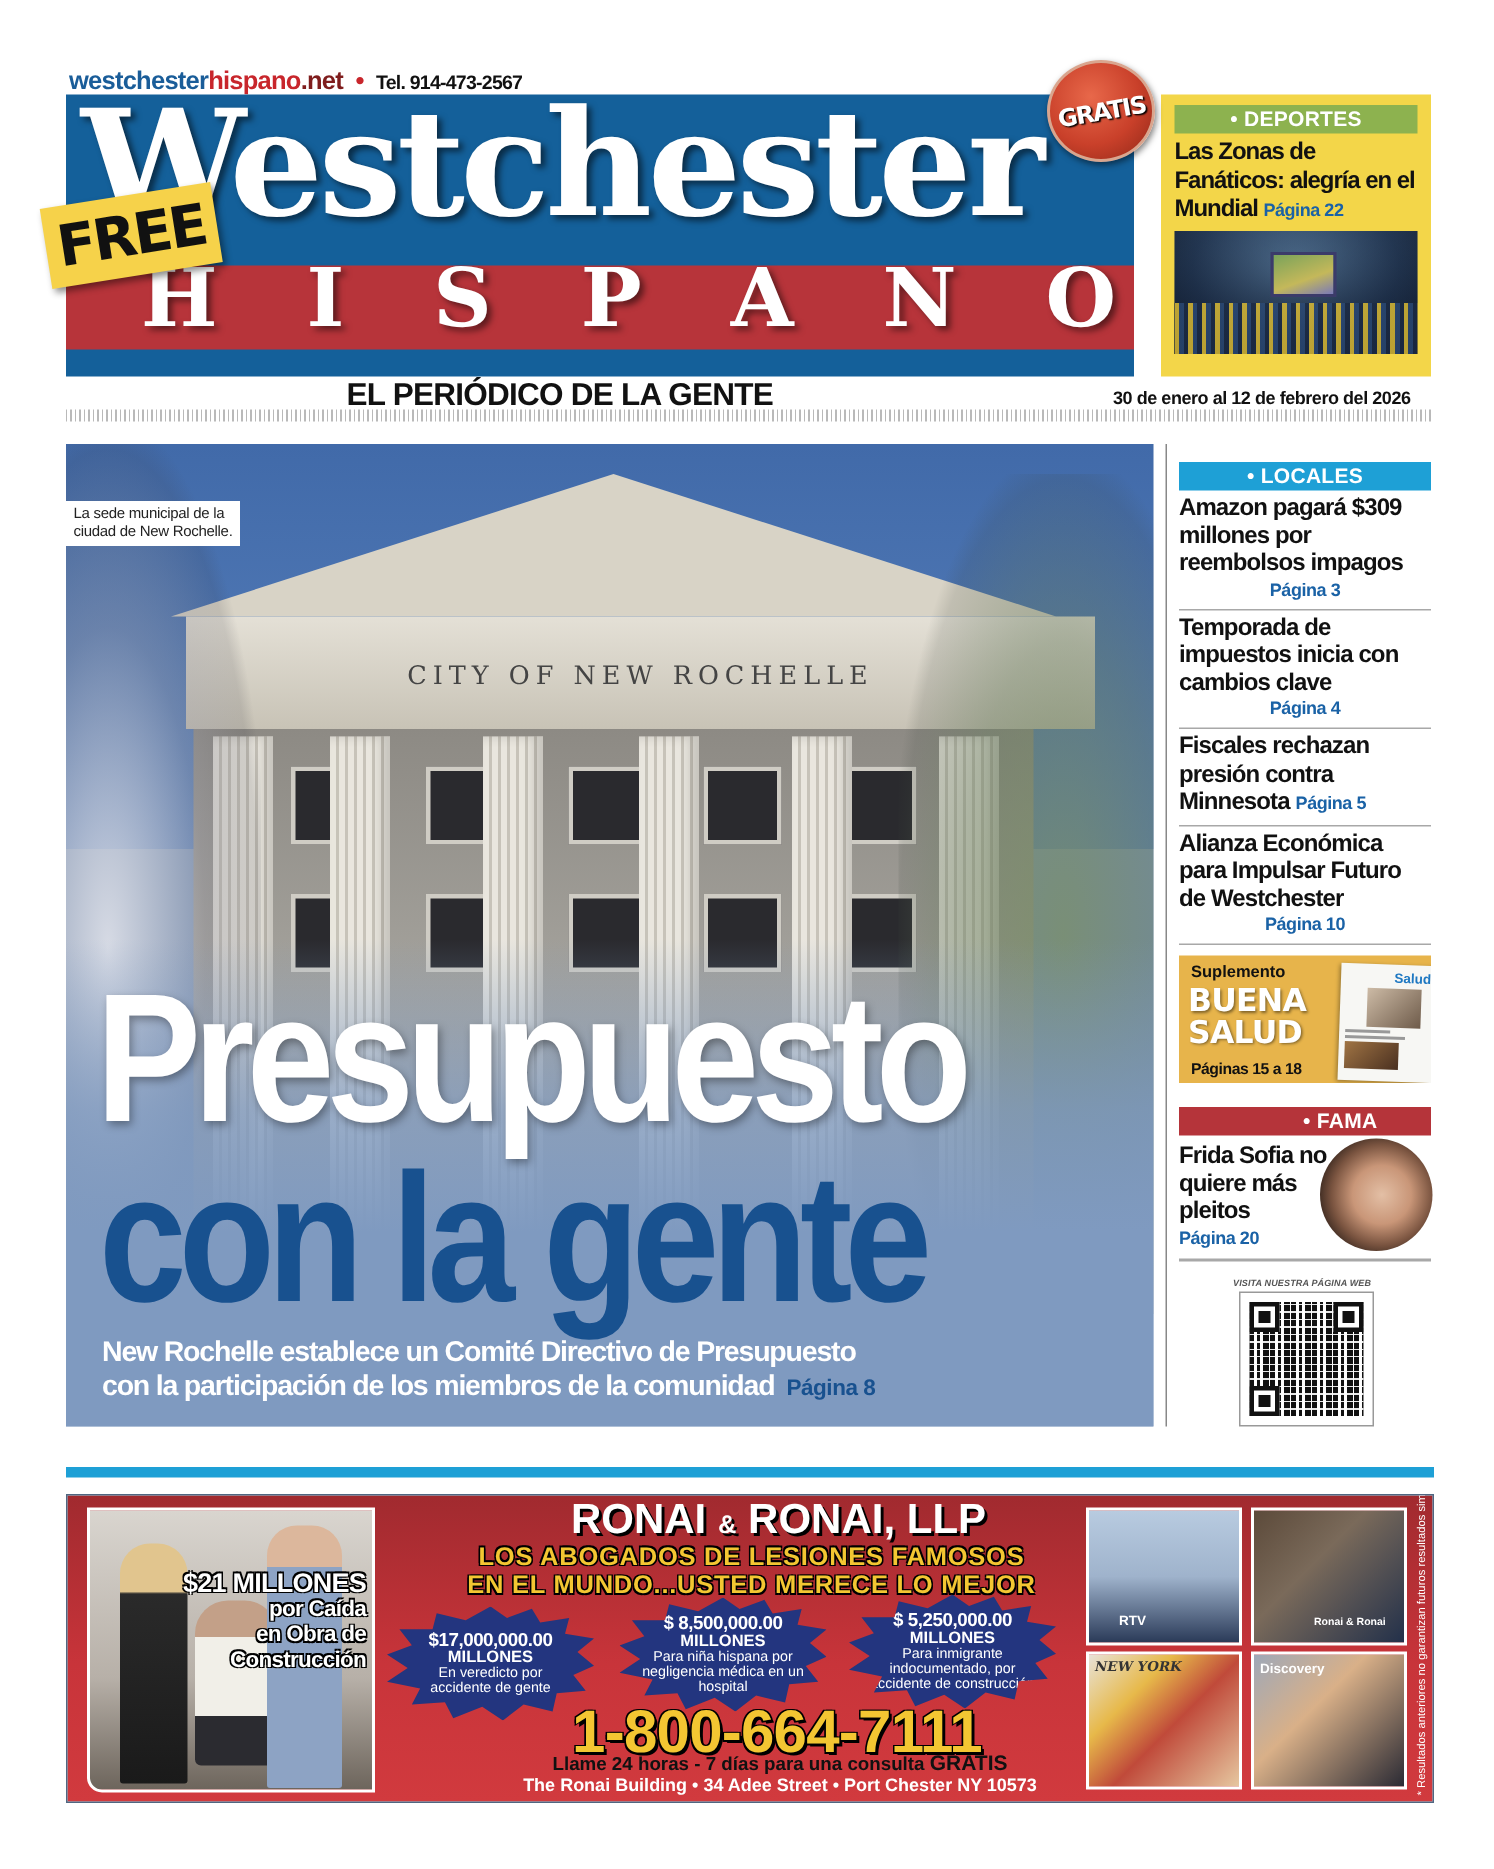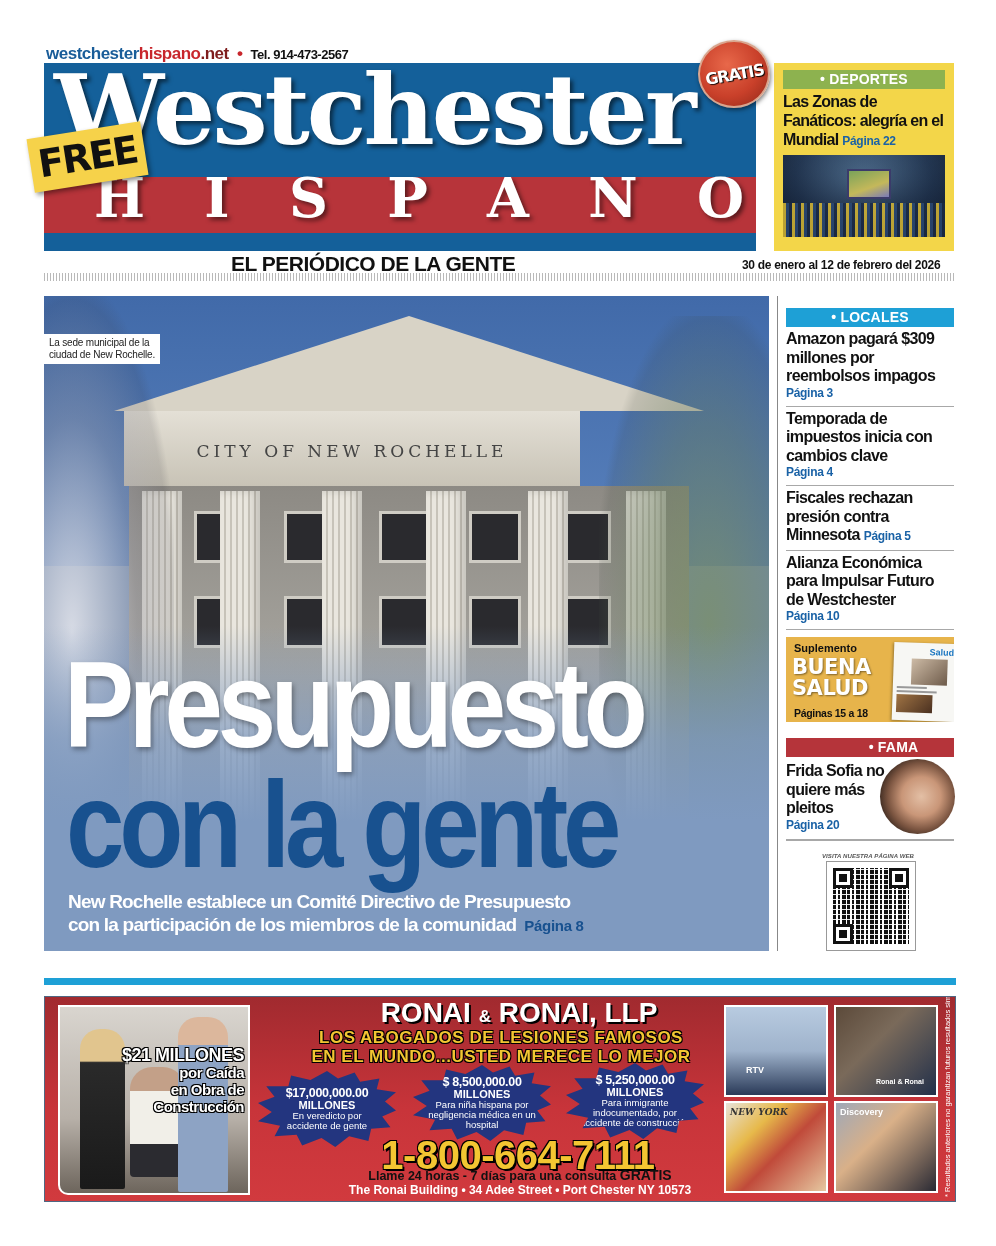--- a/index.html
+++ b/index.html
@@ -26,32 +26,32 @@
   .dateline { position: absolute; left: 742px; top: 258px; font-size: 12px; font-weight: bold; letter-spacing: -0.3px; color: #111; white-space: nowrap; }
   .ruler { position: absolute; left: 44px; top: 273px; width: 912px; height: 8px; background: repeating-linear-gradient(90deg, #b9b9b9 0 1px, transparent 1px 3px); }
 
   
   .deportes { position: absolute; left: 774px; top: 63px; width: 180px; height: 188px; background: #f3d649; padding: 7px 9px 0 9px; }
   .section-bar { height: 19px; color: #fff; font-weight: bold; font-size: 14px; text-align: center; line-height: 19px; letter-spacing: 0.2px; }
   .bar-green { background: #8db24f; }
   .bar-cyan { background: #1ea0d6; }
   .bar-red { background: #b5343a; padding-left: 47px; }
   .deportes .headline { font-size: 16px; font-weight: bold; letter-spacing: -0.7px; line-height: 19px; margin-top: 3px; color: #111; }
-  .page-ref { color: #1a62a6; font-weight: bold; font-size: 12px; letter-spacing: -0.3px; }
+  .page-ref { color: #1a62a6; font-weight: bold; font-size: 12px; letter-spacing: -0.3px; text-align: center; }
   .deportes .photo { margin-top: 4px; width: 162px; height: 82px; background:
       linear-gradient(180deg, rgba(20,40,70,0.1) 0%, rgba(10,20,40,0.6) 100%),
       radial-gradient(ellipse at 50% 30%, #5d7fa0 0%, #263a55 60%, #141d2c 100%); position: relative; overflow: hidden; }
   .deportes .photo .screen { position: absolute; left: 64px; top: 14px; width: 44px; height: 30px; background: linear-gradient(160deg, #7aa35a, #c4b85a 60%, #7a7ab8); border: 2px solid #3b3b6a; }
   .deportes .photo .crowd { position: absolute; left: 0; bottom: 0; width: 100%; height: 34px; background: repeating-linear-gradient(90deg, #e4c233 0 3px, #2b4a76 3px 6px, #1b2a44 6px 9px); opacity: 0.8; }
 
   
   .hero { position: absolute; left: 44px; top: 296px; width: 725px; height: 655px; overflow: hidden; background: #7f9ac0; }
   .hero .sky { position: absolute; left: 0; top: 0; width: 100%; height: 270px; background: linear-gradient(180deg, #416aa9 0%, #5a82bd 100%); }
   .hero .pediment { position: absolute; left: 70px; top: 20px; width: 590px; height: 0; border-left: 295px solid transparent; border-right: 295px solid transparent; border-bottom: 95px solid #d8d3c6; }
-  .hero .entab { position: absolute; left: 80px; top: 115px; width: 456px; height: 75px; background: linear-gradient(180deg, #e4e0d6, #c8c3b6); }
+  .hero .entab { position: absolute; left: 80px; top: 115px; width: 606px; height: 75px; background: linear-gradient(180deg, #e4e0d6, #c8c3b6); }
   .hero .engr { position: absolute; left: 0; top: 30px; width: 100%; text-align: center; font-family: "DejaVu Serif", serif; font-size: 17px; color: #444; letter-spacing: 4px; }
   .hero .facade { position: absolute; left: 85px; top: 190px; width: 560px; height: 380px; background: linear-gradient(180deg, #8d8a84 0%, #a7a59f 50%, #b8b6b0 100%); }
   .hero .col { position: absolute; top: 195px; width: 40px; height: 380px; background: repeating-linear-gradient(90deg, #e9e6de 0 4px, #c7c3b9 4px 6px); box-shadow: inset -6px 0 8px rgba(0,0,0,0.15); }
   .hero .win { position: absolute; width: 52px; height: 52px; background: #2a2a2e; border: 3px solid #cfccc4; }
   .hero .tree-l { position: absolute; left: -40px; top: 0; width: 170px; height: 560px; background: radial-gradient(ellipse at 40% 60%, rgba(230,230,235,0.85) 0%, rgba(150,150,160,0.4) 45%, rgba(60,60,70,0.15) 70%, transparent 75%); }
   .hero .tree-r { position: absolute; right: -30px; top: 20px; width: 200px; height: 560px; background: radial-gradient(ellipse at 55% 55%, rgba(120,140,100,0.8) 0%, rgba(100,120,90,0.45) 45%, rgba(60,70,60,0.15) 70%, transparent 75%); }
   .hero .fade { position: absolute; left: 0; top: 330px; width: 100%; height: 325px; background: linear-gradient(180deg, rgba(127,154,192,0) 0%, rgba(127,154,192,0.75) 35%, #7f9ac0 60%, #7f9ac0 100%); }
   .hero .caption { position: absolute; left: 0; top: 38px; background: #fff; padding: 3px 5px; font-size: 10px; line-height: 12px; color: #222; letter-spacing: -0.2px; }
   .hero .h1 { position: absolute; left: 20px; top: 348px; font-family: "Liberation Sans", sans-serif; font-weight: bold; font-size: 122px; color: #ffffff; letter-spacing: -6px; transform: scaleX(0.86); transform-origin: left top; line-height: 1; text-shadow: 2px 3px 6px rgba(0,0,0,0.35); white-space: nowrap; }
   .hero .h2 { position: absolute; left: 22px; top: 468px; font-family: "Liberation Sans", sans-serif; font-weight: bold; font-size: 122px; color: #18518f; letter-spacing: -6px; transform: scaleX(0.86); transform-origin: left top; line-height: 1; white-space: nowrap; }
@@ -302,21 +302,21 @@
 
   <div class="phone">1-800-664-7111</div>
   <div class="callline">
     <span>Llame 24 horas - 7 días para una consulta</span>
     <span class="grat">GRATIS</span>
   </div>
   <div class="addr">The Ronai Building • 34 Adee Street • Port Chester NY 10573</div>
 
   <div class="media">
     <div class="m m1">
-        <span class="lbl" style="left:6px;bottom:20px;padding-left:14px;">RTV</span>
+        <span class="lbl" style="left:6px;bottom:10px;padding-left:14px;">RTV</span>
       </div>
     <div class="m m2">
         <span class="lbl" style="left:40px;bottom:10px;font-size:7px;">Ronai &amp; Ronai</span>
       </div>
     <div class="m m4">
         <span class="lbl" style="left:4px;top:4px;">Discovery</span>
       </div>
     <div class="m m3">
         <span class="lbl" style="left:4px;top:4px;color:#333;font-family:'DejaVu Serif',serif;font-style:italic;">NEW YORK</span>
       </div>

